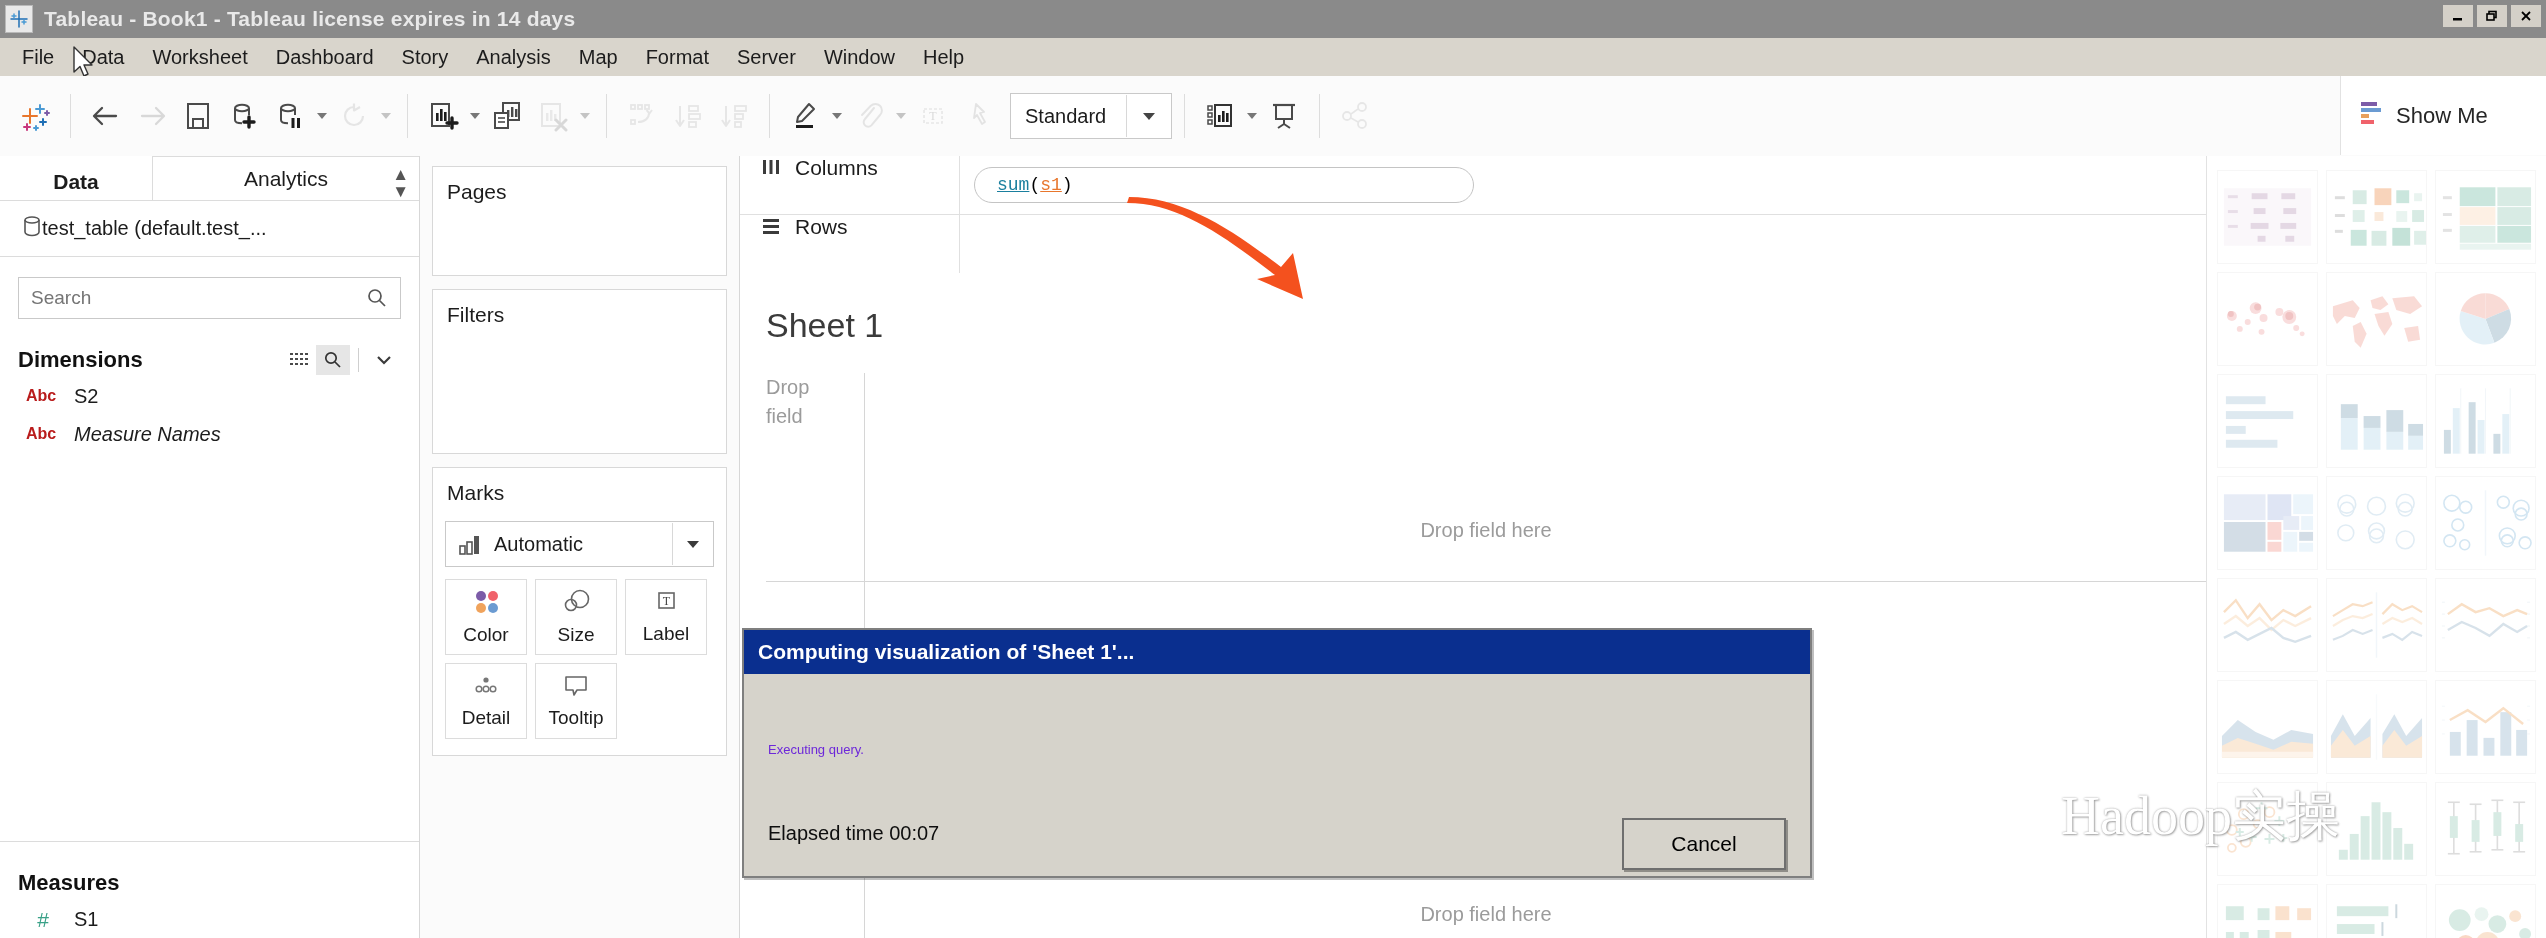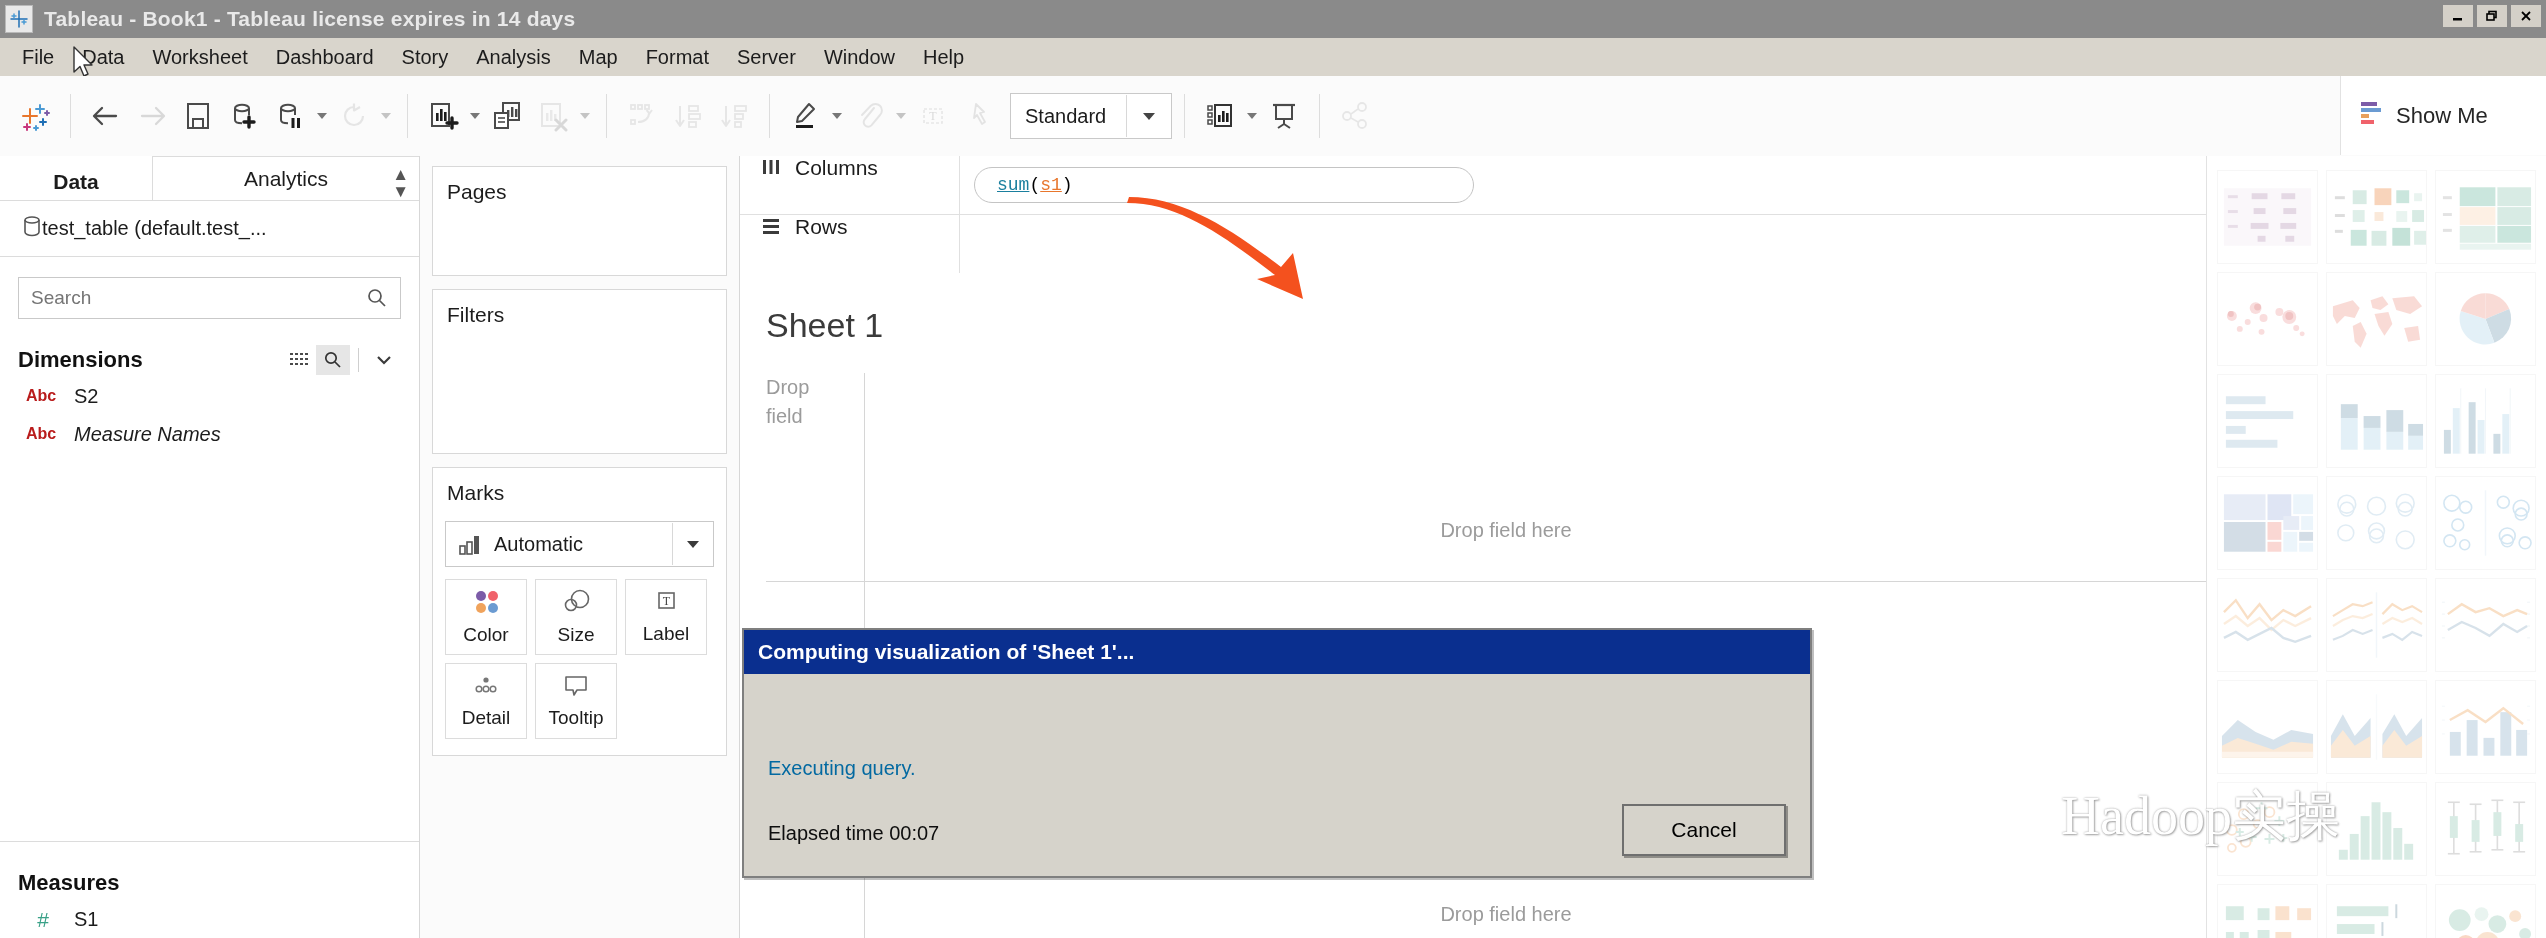--- a/index.html
+++ b/index.html
@@ -172,21 +172,21 @@
   .pill code{font-family:"Liberation Mono",monospace;font-size:18px;}
   .pill .fn{color:#1a7f9e;text-decoration:underline;}
   .pill .pn{color:#000;}
   .pill .fld{color:#e8762c;text-decoration:underline;}
   .canvas{position:absolute;left:0;right:0;top:117px;bottom:0;background:#fff;}
   .sheet-title{font-size:34px;color:#3b3b3b;padding:33px 0 0 26px;}
   .canvas-inner{position:absolute;left:26px;right:0;top:100px;bottom:0;}
   .vaxis{position:absolute;left:98px;top:0;bottom:0;width:1px;background:#d6d6d6;}
   .haxis{position:absolute;left:0;right:0;top:208px;height:1px;background:#d6d6d6;}
   .drop-here{
-    position:absolute;font-size:20px;color:#9b9b9b;white-space:nowrap;margin-left:20px;
+    position:absolute;font-size:20px;color:#9b9b9b;white-space:nowrap;
   }
   .drop-top{left:50%;transform:translateX(-50%);top:146px;}
   .drop-bottom{left:50%;transform:translateX(-50%);bottom:12px;}
   .drop-left{left:22px;bottom:8px;font-size:20px;color:#9b9b9b;width:62px;line-height:1.45;}
 
   
   .showme-panel{
     position:absolute;right:0;top:156px;width:340px;bottom:0;background:#fff;
     border-left:1px solid #e2e2e2;box-sizing:border-box;padding:14px 10px;
   }
@@ -215,24 +215,24 @@
   .modal{
     position:absolute;left:742px;top:628px;width:1070px;height:250px;
     background:#d6d3cb;border:2px solid #7f7f7f;box-shadow:2px 2px 0 rgba(0,0,0,.25);
     box-sizing:border-box;
   }
   .modal-title{
     height:44px;background:#0a2f8f;color:#fff;font-size:21px;font-weight:bold;
     display:flex;align-items:center;padding-left:14px;box-sizing:border-box;
   }
   .modal-body{position:relative;height:212px;}
-  .modal-msg{position:absolute;left:24px;top:83px;font-size:20px;color:#0369a1;}
+  .modal-msg{position:absolute;left:24px;top:68px;font-size:13px;color:#6d28d9;}
   .modal-elapsed{position:absolute;left:24px;top:148px;font-size:20px;color:#0e0e0e;}
   .modal-btn{
-    position:absolute;right:24px;top:130px;width:160px;height:48px;
+    position:absolute;right:24px;top:144px;width:160px;height:48px;
     background:#d6d3cb;border:2px solid #6f6f6f;box-shadow:2px 2px 0 #8f8d88;
     font-size:21px;color:#000;display:flex;align-items:center;justify-content:center;
     font-family:"Liberation Sans",sans-serif;
   }
 
   
   .cursor{position:absolute;left:72px;top:46px;width:26px;height:34px;}
 </style>
 </head>
 <body>

